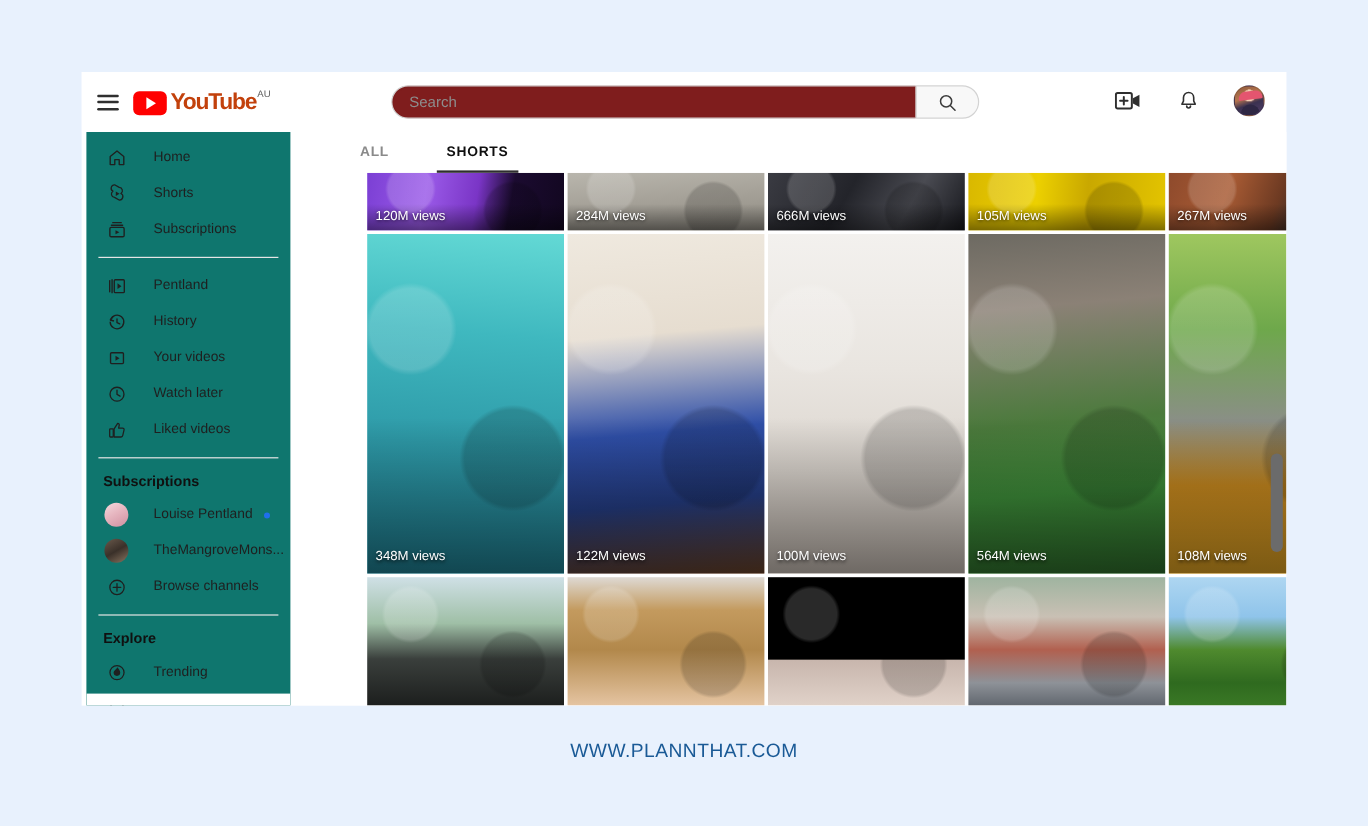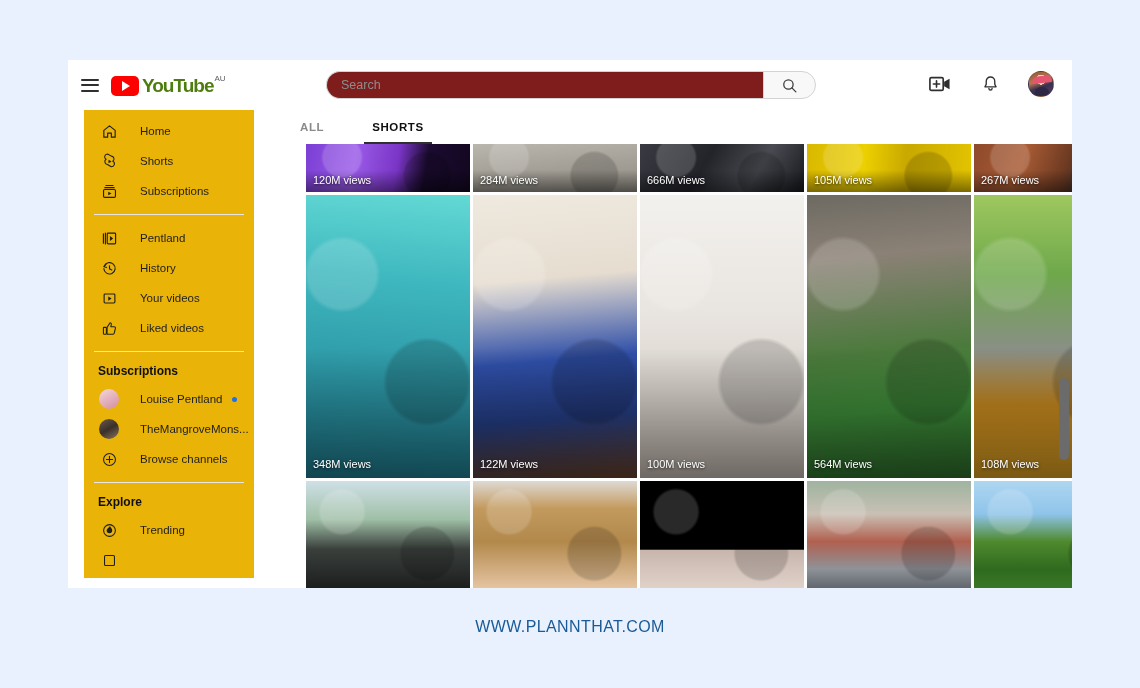--- a/index.html
+++ b/index.html
@@ -41,21 +41,21 @@
   .logo-play {
     width: 28px; height: 20px; background: #ff0000; border-radius: 5px;
     display: flex; align-items: center; justify-content: center; margin-top: 1px;
   }
   .logo-play i {
     width: 0; height: 0; border-left: 8px solid #fff;
     border-top: 5px solid transparent; border-bottom: 5px solid transparent;
     margin-left: 2px;
   }
   .logo-word {
-    font-size: 19px; font-weight: bold; color: #4d7c0f;
+    font-size: 19px; font-weight: bold; color: #c2410c;
     letter-spacing: -1px; margin-left: 3px; line-height: 21px;
   }
   .logo-sup { font-size: 8px; color: #606060; margin-left: 1px; margin-top: -1px; letter-spacing: 0; }
 
   .searchwrap { position: absolute; left: 258px; top: 11px; display: flex; }
   .searchbox {
     width: 437px; height: 28px;
     border: 1px solid #d3d3d3; border-right: none;
     border-radius: 14px 0 0 14px;
     background: #7f1d1d;
@@ -86,23 +86,23 @@
     content:""; position:absolute; left:3px; top:4px; width:20px; height:7px;
     background: #e4556f; border-radius: 10px 10px 2px 2px; transform: rotate(-7deg);
   }
   .avatar::after {
     content:""; position:absolute; left:5px; bottom:0; width:16px; height:9px;
     background: #2e2744; border-radius: 8px 8px 0 0;
   }
 
   
   .sidebar {
-    position: absolute; left: 16px; top: 50px;
+    position: absolute; left: 4px; top: 50px;
     width: 170px; height: 478px;
-    background: #eab308;
+    background: #0f766e;
     padding-top: 6px;
     z-index: 20;
     overflow: hidden;
   }
   .srow {
     height: 30px; display: flex; align-items: center;
     padding-left: 14px; cursor: pointer; position: relative;
   }
   .sicon { width: 22px; height: 22px; display: flex; align-items: center; justify-content: center; flex: none; }
   .slabel { font-size: 11.5px; color: #1f1f1f; margin-left: 20px; white-space: nowrap; }
@@ -320,20 +320,29 @@
       <div class="srow">
         <span class="sicon">
           <svg width="17" height="17" viewBox="0 0 24 24">
             <rect x="4.4" y="5.6" width="15.2" height="12.8" rx="1.3" fill="none" stroke="#1f1f1f" stroke-width="1.6"></rect>
             <path d="M10.2 9 L15 12 L10.2 15 Z" fill="#1f1f1f"></path>
           </svg>
         </span>
         <span class="slabel">Your videos</span>
       </div>
 
+      <div class="srow">
+        <span class="sicon">
+          <svg width="17" height="17" viewBox="0 0 24 24">
+            <circle cx="12" cy="12" r="8.2" fill="none" stroke="#1f1f1f" stroke-width="1.6"></circle>
+            <polyline points="12,7.2 12,12.3 15.6,14.2" fill="none" stroke="#1f1f1f" stroke-width="1.6" stroke-linecap="round"></polyline>
+          </svg>
+        </span>
+        <span class="slabel">Watch later</span>
+      </div>
 
       <div class="srow">
         <span class="sicon">
           <svg width="17" height="17" viewBox="0 0 24 24">
             <path d="M8.6 20V10.4l4.2-6.4c1.3 0 2 .9 1.8 2.2l-.7 3.3h4.6c1.3 0 2.1 1 1.8 2.2l-1.5 6.5c-.2 1-1 1.8-2 1.8z" fill="none" stroke="#1f1f1f" stroke-width="1.5" stroke-linejoin="round"></path>
             <rect x="3.4" y="10.4" width="4.2" height="9.6" rx="0.8" fill="none" stroke="#1f1f1f" stroke-width="1.5"></rect>
           </svg>
         </span>
         <span class="slabel">Liked videos</span>
       </div>

